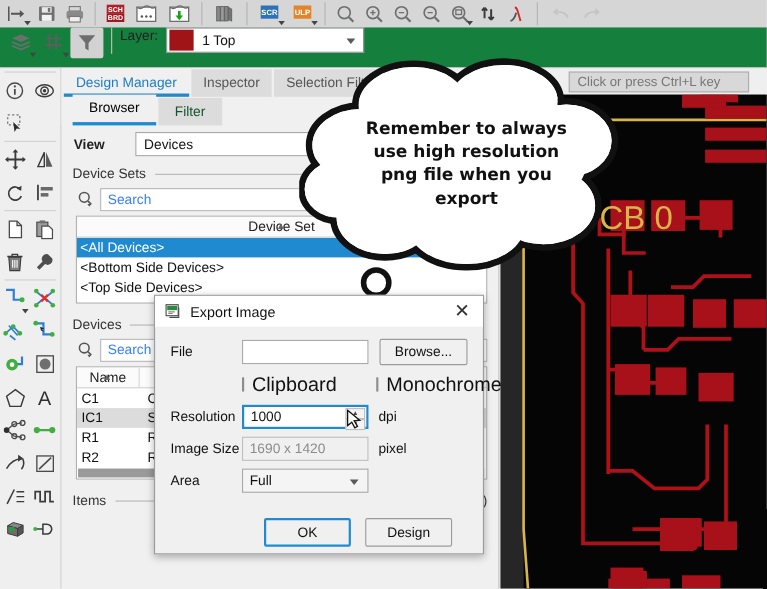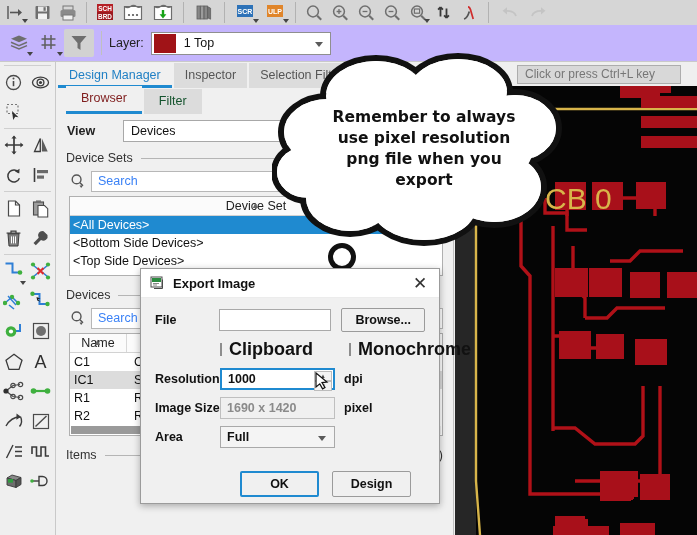--- a/index.html
+++ b/index.html
@@ -27,22 +27,22 @@
   .caret{
     position:absolute;right:1px;bottom:1px;width:0;height:0;
     border-left:3px solid transparent;border-right:3px solid transparent;
     border-top:4px solid #444;
   }
   .ic{display:block;}
 
   
   .toolbar-layer{
     position:absolute;left:0;top:25px;width:697px;height:37px;
-    background:#c4b5fd;border-bottom:1px solid #c9c9c9;
-    display:flex;align-items:center;padding-left:4px;box-sizing:border-box;
+    background:#15803d;border-bottom:1px solid #c9c9c9;
+    display:flex;padding-left:4px;box-sizing:border-box;
   }
   .lbtn{width:30px;height:28px;display:flex;align-items:center;justify-content:center;position:relative;}
   .lbtn.active{background:#d2d2d2;border-radius:2px;}
   .vsep{width:1px;height:24px;background:#c0c0c0;margin:0 7px;}
   .layer-label{font-size:12.5px;color:#222;margin-right:7px;}
   .layer-combo{
     width:180px;height:23px;background:#fff;border:1px solid #8f8f8f;
     display:flex;align-items:center;position:relative;box-sizing:border-box;
   }
   .layer-swatch{width:22px;height:19px;margin:0 8px 0 2px;background:#a01317;}
@@ -74,21 +74,21 @@
   .tab{
     height:25px;line-height:25px;padding:0 11px;font-size:12.5px;color:#565656;
     background:#dcdcdc;margin-right:2px;box-sizing:border-box;
   }
   .tab.sel{background:#f0f0f0;color:#1f7fc4;border-bottom:3px solid #1f8ad0;}
   .tabrow2{display:flex;align-items:flex-end;height:26px;padding-left:10px;background:#f0f0f0;}
   .tab2{
     height:25px;line-height:25px;padding:0 15px;font-size:12.5px;color:#14532d;
     background:#dcdcdc;margin-right:2px;
   }
-  .tab2.sel{background:#f0f0f0;color:#7f1d1d;border-bottom:3px solid #1f8ad0;}
+  .tab2.sel{background:#f0f0f0;color:#000000;border-bottom:3px solid #1f8ad0;}
 
   .viewrow{display:flex;align-items:center;height:34px;padding-left:11px;}
   .viewlabel{font-size:12.5px;font-weight:bold;color:#222;width:56px;}
   .viewcombo{
     height:22px;flex:1;margin-right:10px;background:#fff;border:1px solid #a8a8a8;
     display:flex;align-items:center;padding-left:7px;box-sizing:border-box;font-size:12.5px;color:#111;
   }
 
   .grouphdr{display:flex;align-items:center;padding:0 10px;height:20px;font-size:12.5px;color:#333;}
   .grouphdr .ghline{flex:1;height:1px;background:#b5b5b5;margin:0 8px;}
@@ -159,21 +159,20 @@
   }
   .bub-o{
     position:absolute;border:5px solid #111;border-radius:50%;background:#fff;
   }
 
   
   .dialog{
     position:absolute;left:140px;top:268px;width:300px;height:236px;
     background:#f0f0f0;border:1px solid #9b9b9b;box-shadow:0 2px 7px rgba(0,0,0,.30);
     box-sizing:border-box;
-    font-weight:bold;
   }
   .dlg-title{
     height:29px;background:#fff;display:flex;align-items:center;box-sizing:border-box;
     padding-left:9px;border-bottom:1px solid #ececec;
   }
   .dlg-icon{width:15px;height:15px;margin-right:8px;}
   .dlg-titletext{font-size:13px;color:#111;}
   .dlg-close{
     margin-left:auto;width:38px;height:29px;display:flex;align-items:center;justify-content:center;
     font-size:17px;color:#333;font-family:"DejaVu Sans",sans-serif;
@@ -828,21 +827,21 @@
         <ellipse cx="56" cy="82" rx="44" ry="33"></ellipse>
         <ellipse cx="36" cy="122" rx="31" ry="26"></ellipse>
         <ellipse cx="78" cy="148" rx="44" ry="33"></ellipse>
         <ellipse cx="152" cy="155" rx="53" ry="35"></ellipse>
         <ellipse cx="222" cy="137" rx="47" ry="35"></ellipse>
         <ellipse cx="150" cy="95" rx="112" ry="60"></ellipse>
       </g>
     </svg>
     <div class="bubble-text">
       <div>Remember to always</div>
-      <div>use pixel resolution</div>
+      <div>use high resolution</div>
       <div>png file when you</div>
       <div>export</div>
     </div>
   </div>
   <div class="bub-o" style="left:328px;top:243px;width:18px;height:18px"></div>
   <div class="bub-o" style="left:312px;top:278px;width:15px;height:15px"></div>
 
   <div class="dialog">
     <div class="dlg-title">
       <span class="dlg-icon">

